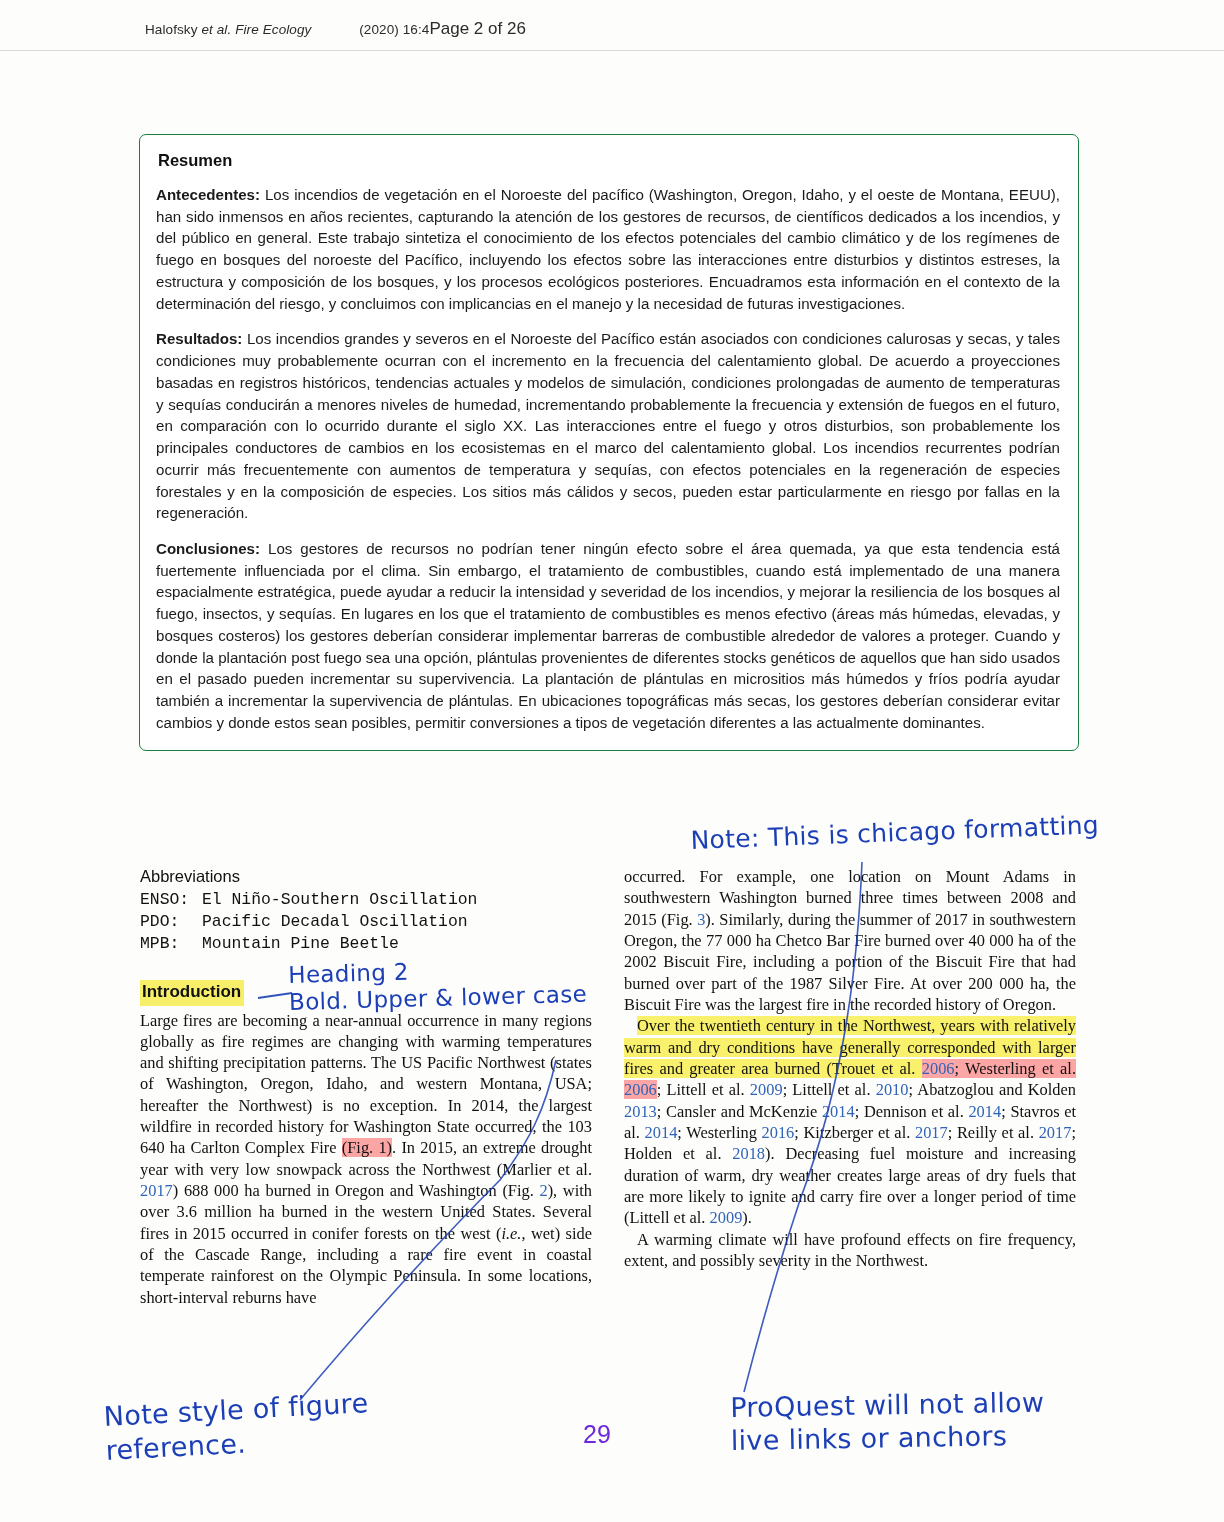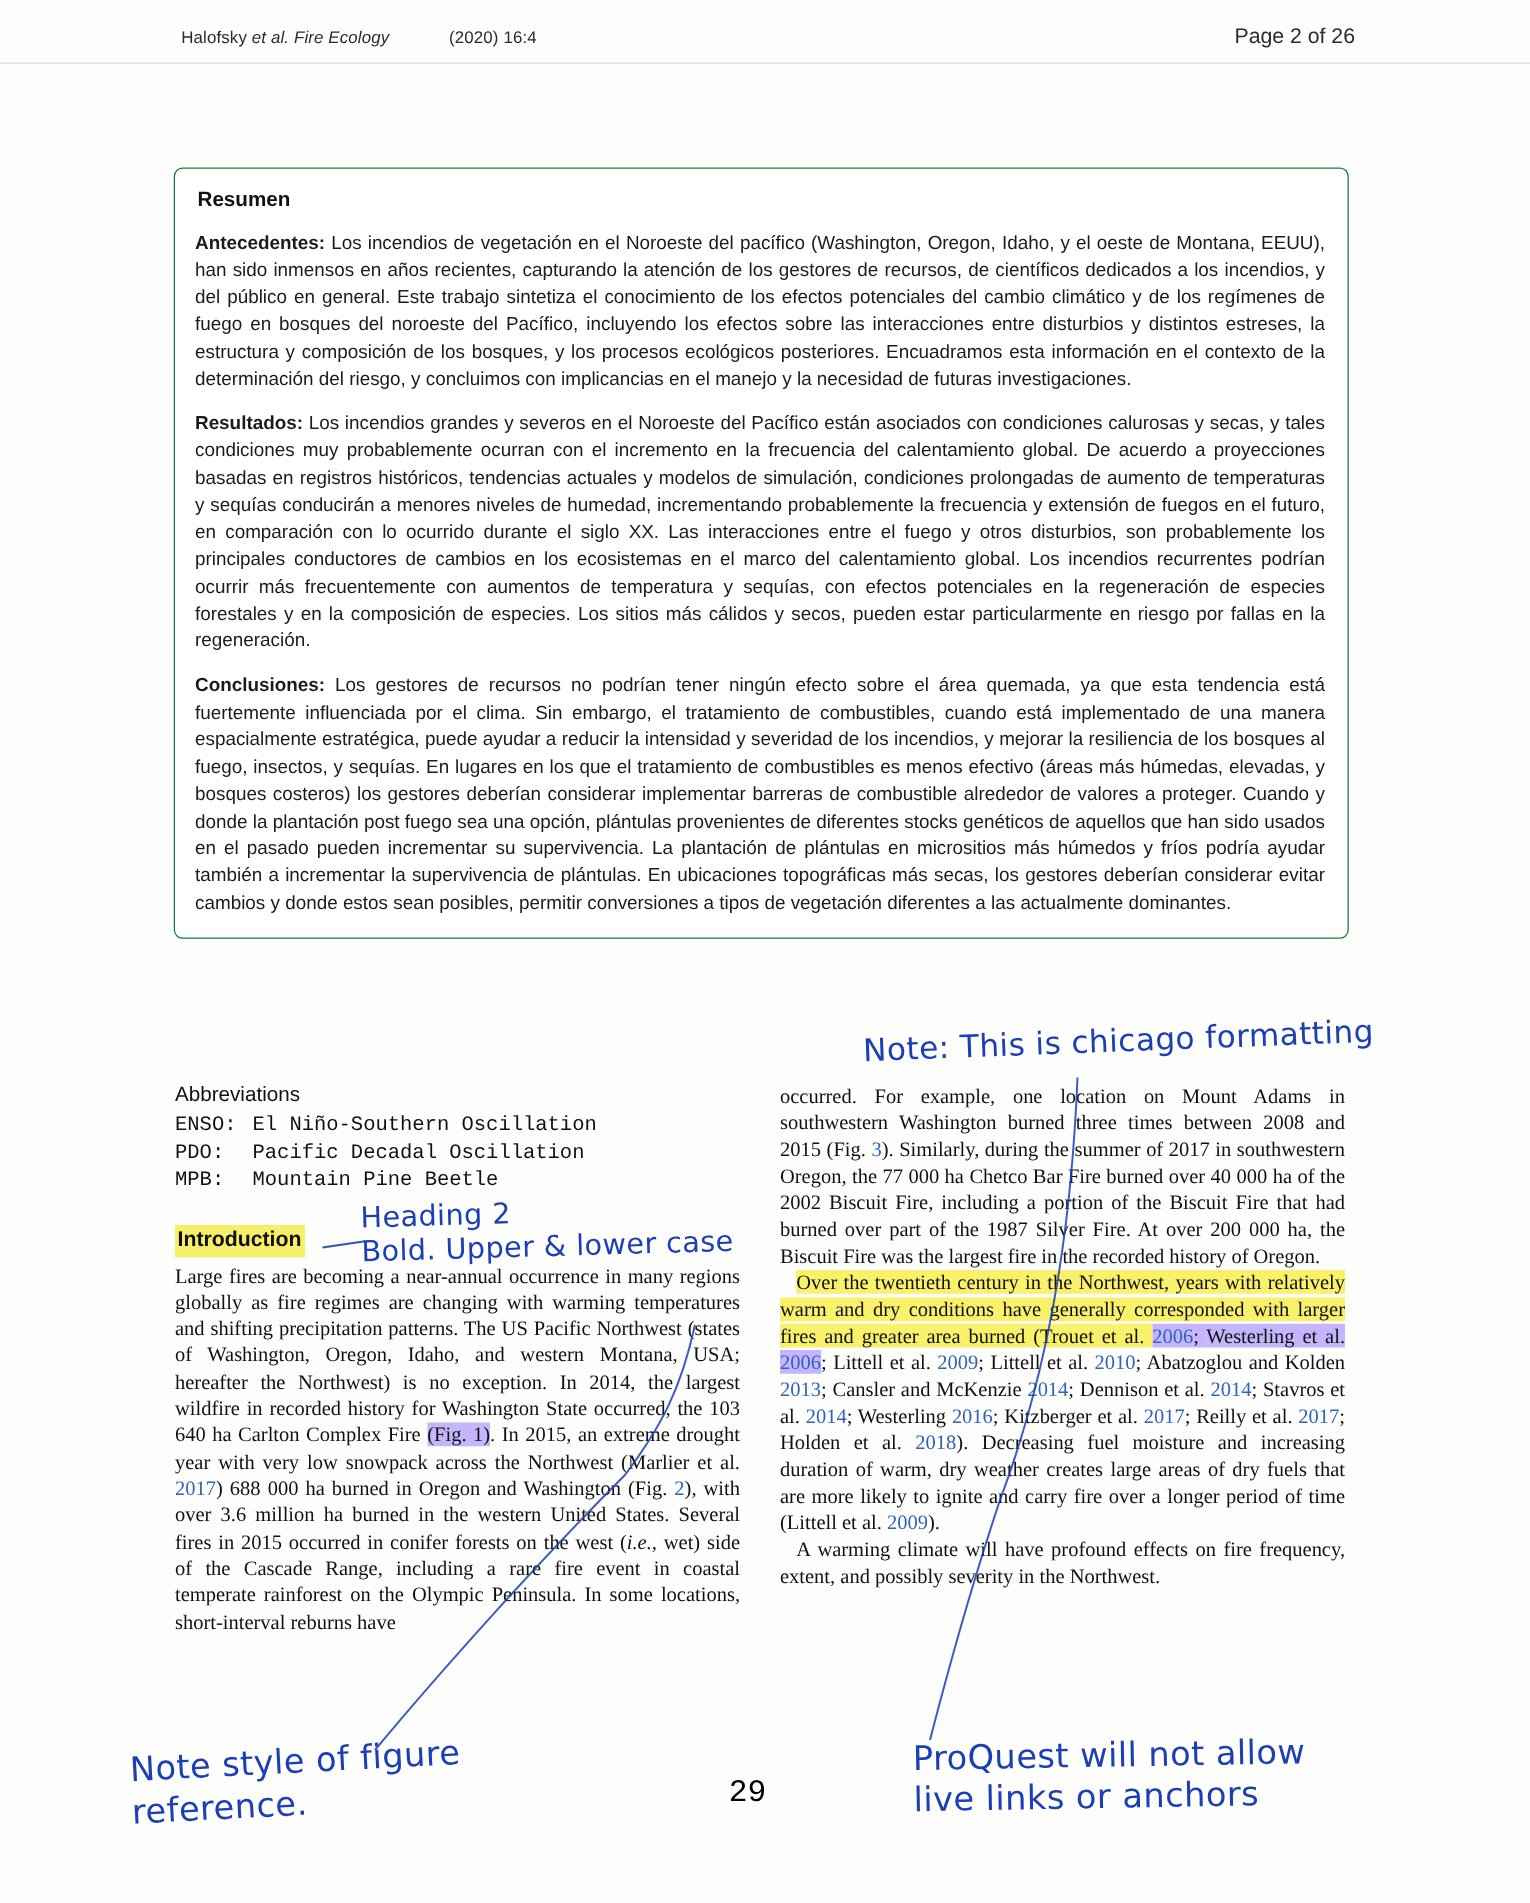--- a/index.html
+++ b/index.html
@@ -19,21 +19,21 @@
   
   .runhead {
     position: absolute;
     top: 18px;
     left: 145px;
     right: 140px;
     height: 22px;
     font-size: 13.5px;
     color: #2b2b2b;
     display: flex;
-    justify-content: space-between;
+    justify-content: flex-start;
     align-items: center;
   }
   .runhead .left { letter-spacing: 0.1px; }
   .runhead .left i { font-style: italic; }
   .runhead .vol { margin-left: 44px; }
   .runhead .right { font-size: 17px; }
   .rule {
     position: absolute;
     left: 0; right: 0;
     top: 50px;
@@ -105,31 +105,31 @@
     font-weight: bold;
     font-size: 17px;
     margin: 26px 0 4px 0;
     display: inline-block;
     background: #f7ef6a;
     padding: 1px 3px 2px 2px;
   }
   p.para { margin: 0 0 0 0; text-indent: 0; }
   p.para + p.para { text-indent: 13px; }
   .ref { color: #2f64b8; }
-  .hl { background: #c4b5fd; }
+  .hl { background: #fca5a5; }
   .hl-soft { background: #f9f06b; }
   i { font-style: italic; }
   
   .pagenum {
     position: absolute;
     left: 583px;
     top: 1420px;
-    font-family: Liberation Mono, monospace;
+    font-family: Liberation Sans, sans-serif;
     font-size: 25px;
-    color: #000000;
+    color: #6d28d9;
   }
   
   .ink {
     position: absolute;
     color: #1c3fb5;
     font-family: "DejaVu Sans", sans-serif;
     font-weight: 500;
     letter-spacing: 0.3px;
     white-space: pre;
     transform-origin: left top;

